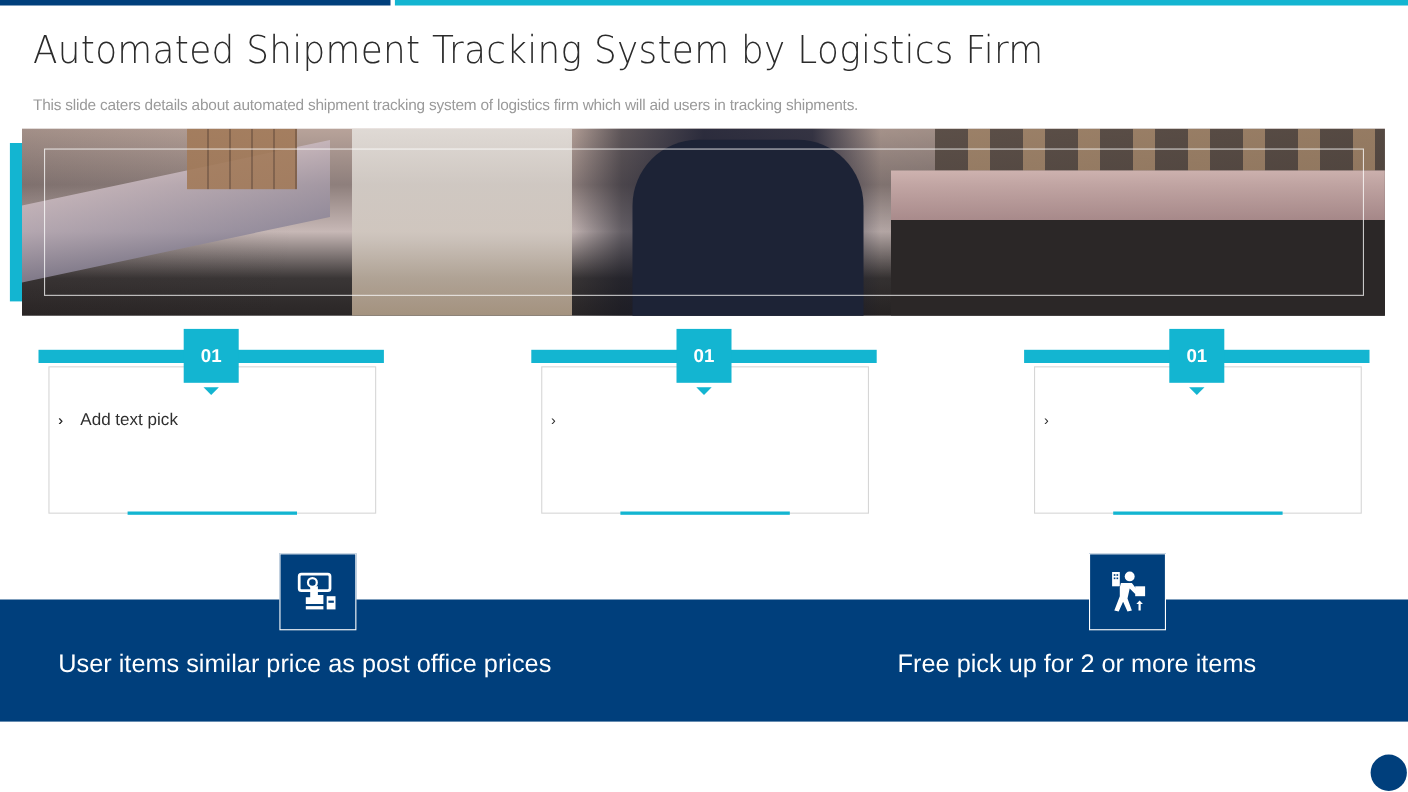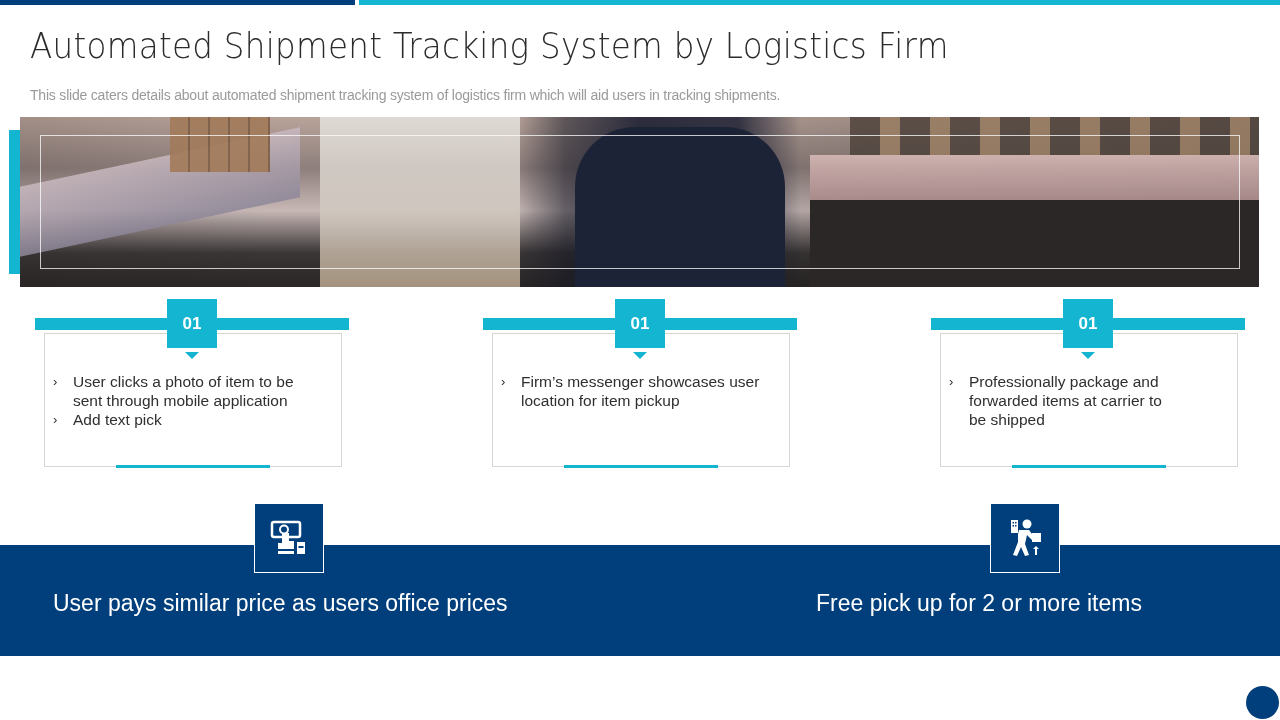--- a/index.html
+++ b/index.html
@@ -63,61 +63,61 @@
   <div class="person"></div>
   <div class="frame"></div>
 </div>
 
 <div class="step" style="left:35px;">
   <div class="bar"></div>
   <div class="card"></div>
   <div class="num">01</div>
   <div class="tri"></div>
   <ul>
-    <li><span class="chev">›</span><span>User clicks a photo of item to be sent through mobile application</span></li>
+    <li><span class="chev">›</span></li>
     <li><span class="chev">›</span><span>Add text pick</span></li>
   </ul>
   <div class="under"></div>
 </div>
 
 <div class="step" style="left:483px;">
   <div class="bar"></div>
   <div class="card"></div>
   <div class="num">01</div>
   <div class="tri"></div>
   <ul>
-    <li><span class="chev">›</span><span>Firm’s messenger showcases user location for item pickup</span></li>
+    <li><span class="chev">›</span></li>
   </ul>
   <div class="under"></div>
 </div>
 
 <div class="step" style="left:931px;">
   <div class="bar"></div>
   <div class="card"></div>
   <div class="num">01</div>
   <div class="tri"></div>
   <ul style="width:225px;">
-    <li><span class="chev">›</span><span>Professionally package and forwarded items at carrier to be shipped</span></li>
+    <li><span class="chev">›</span></li>
   </ul>
   <div class="under"></div>
 </div>
 
 <div class="band"></div>
 
 <div class="iconbox" style="left:254px;">
   <svg width="38" height="38" viewBox="0 0 38 38">
     <rect x="2" y="3" width="28" height="15" rx="2" fill="none" stroke="#fff" stroke-width="2.5"></rect>
     <circle cx="14" cy="10.5" r="4" fill="none" stroke="#fff" stroke-width="2"></circle>
     <path d="M12 14 L12 24 L8 24 L8 30 L24 30 L24 22 L19 22 L19 14 Z" fill="#fff"></path>
     <rect x="8" y="32" width="16" height="3" fill="#fff"></rect>
     <rect x="27" y="23" width="8" height="12" fill="#fff"></rect>
     <rect x="28.5" y="27" width="5" height="2" fill="#003f7c"></rect>
   </svg>
 </div>
-<div class="band-text" style="left:53px;">User pays similar price as users office prices</div>
+<div class="band-text" style="left:53px;">User items similar price as post office prices</div>
 
 <div class="iconbox" style="left:990px;">
   <svg width="40" height="40" viewBox="0 0 40 40">
     <rect x="6" y="2" width="7" height="13" fill="#fff"></rect>
     <rect x="7.5" y="4" width="1.5" height="1.5" fill="#003f7c"></rect>
       <rect x="10" y="4" width="1.5" height="1.5" fill="#003f7c"></rect>
     <rect x="7.5" y="7" width="1.5" height="1.5" fill="#003f7c"></rect>
       <rect x="10" y="7" width="1.5" height="1.5" fill="#003f7c"></rect>
     <circle cx="22" cy="6" r="4.5" fill="#fff"></circle>
     <path d="M14 12 L24 12 L30 20 L27 22 L22 17 L20 26 L24 37 L20 38 L16 29 L12 38 L8 37 L13 24 L13 16 Z" fill="#fff"></path>

